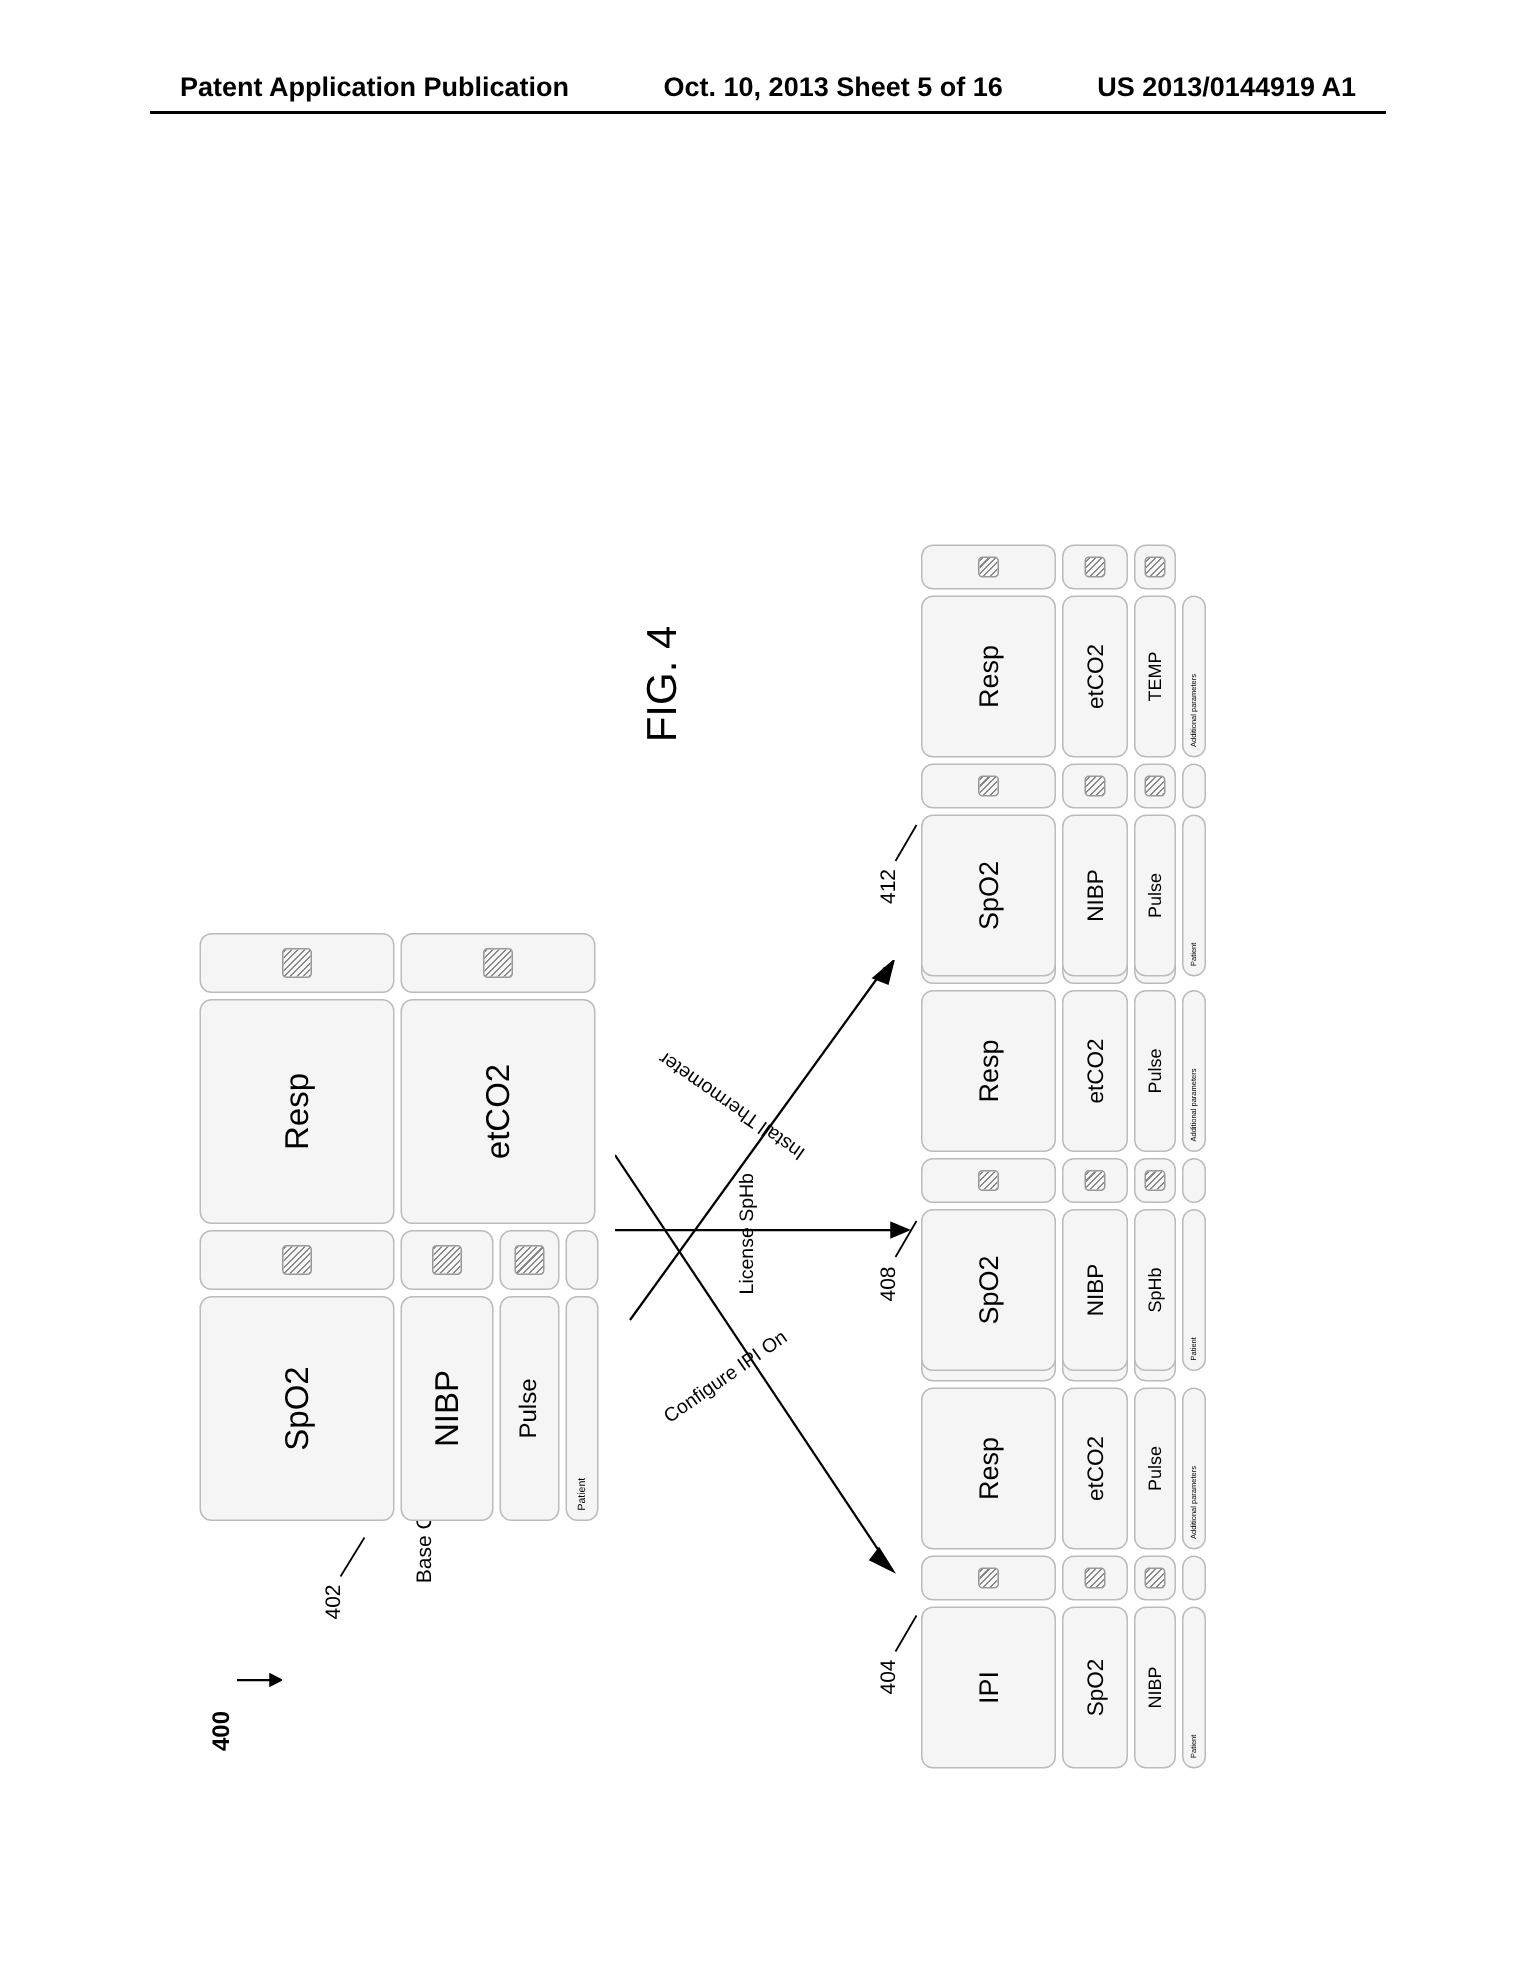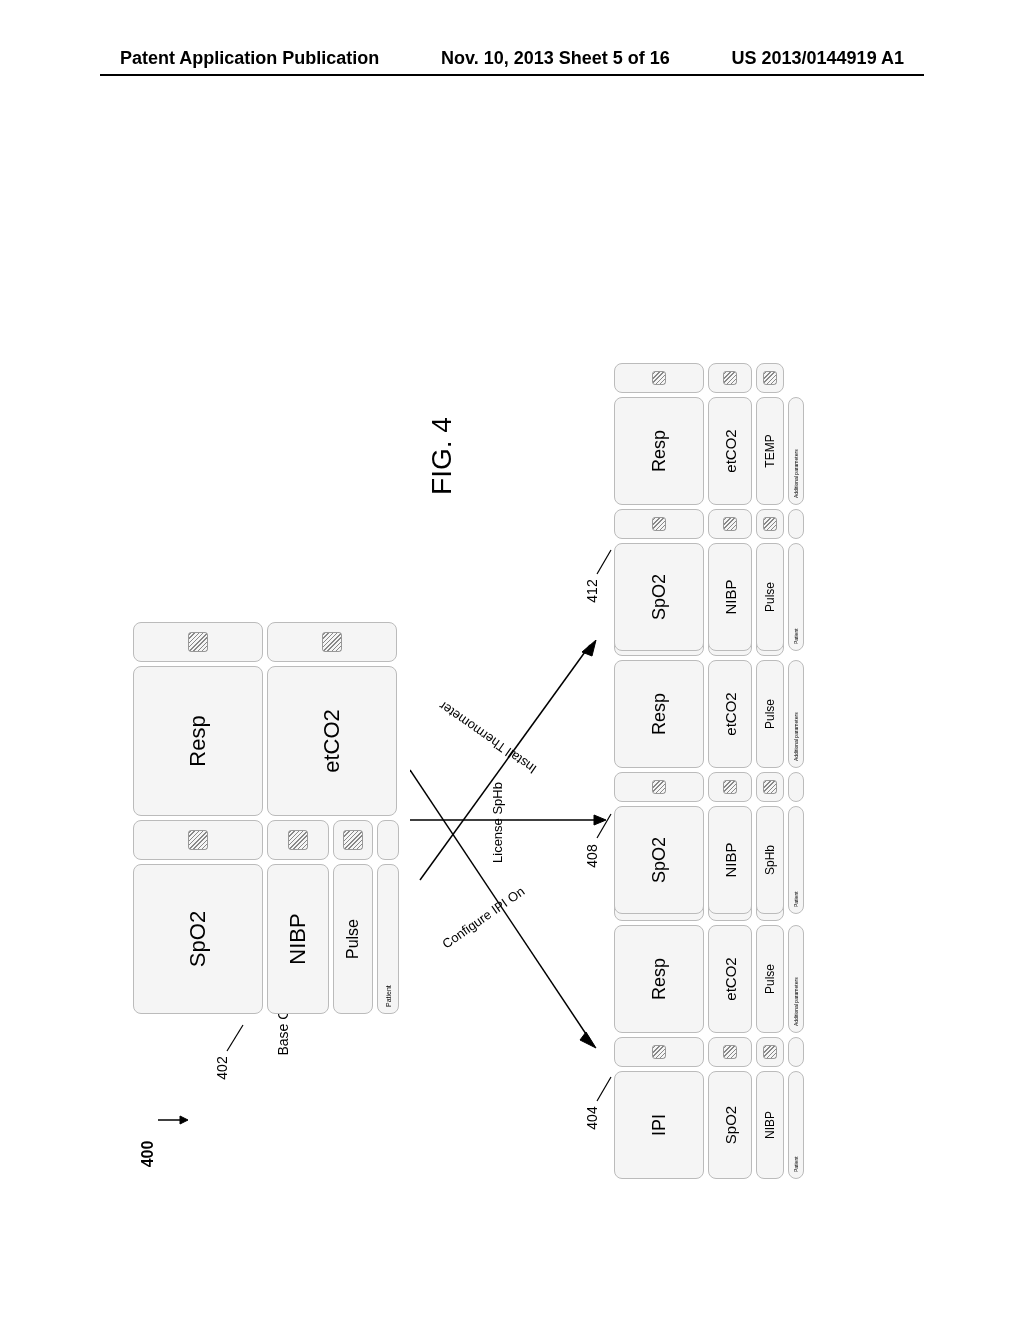--- a/index.html
+++ b/index.html
@@ -118,21 +118,21 @@
     position: absolute;
     font-size: 28px;
     font-family: Arial, sans-serif;
   }
 </style>
 </head>
 <body>
 
 <div class="header">
   <span>Patent Application Publication</span>
-  <span>Nov. 10, 2013  Sheet 5 of 16</span>
+  <span>Oct. 10, 2013  Sheet 5 of 16</span>
   <span>US 2013/0144919 A1</span>
 </div>
 <div class="hr"></div>
 
 <div class="figure-area">
 
   <span class="fig-number rot" style="left:-15px; top:1005px;">400</span>
   <svg class="connector" style="left:8px; top:975px;" width="30" height="10">
     <line x1="0" y1="5" x2="22" y2="5" stroke="#000" stroke-width="1.5"></line>
     <polygon points="22,1 30,5 22,9" fill="#000"></polygon>

